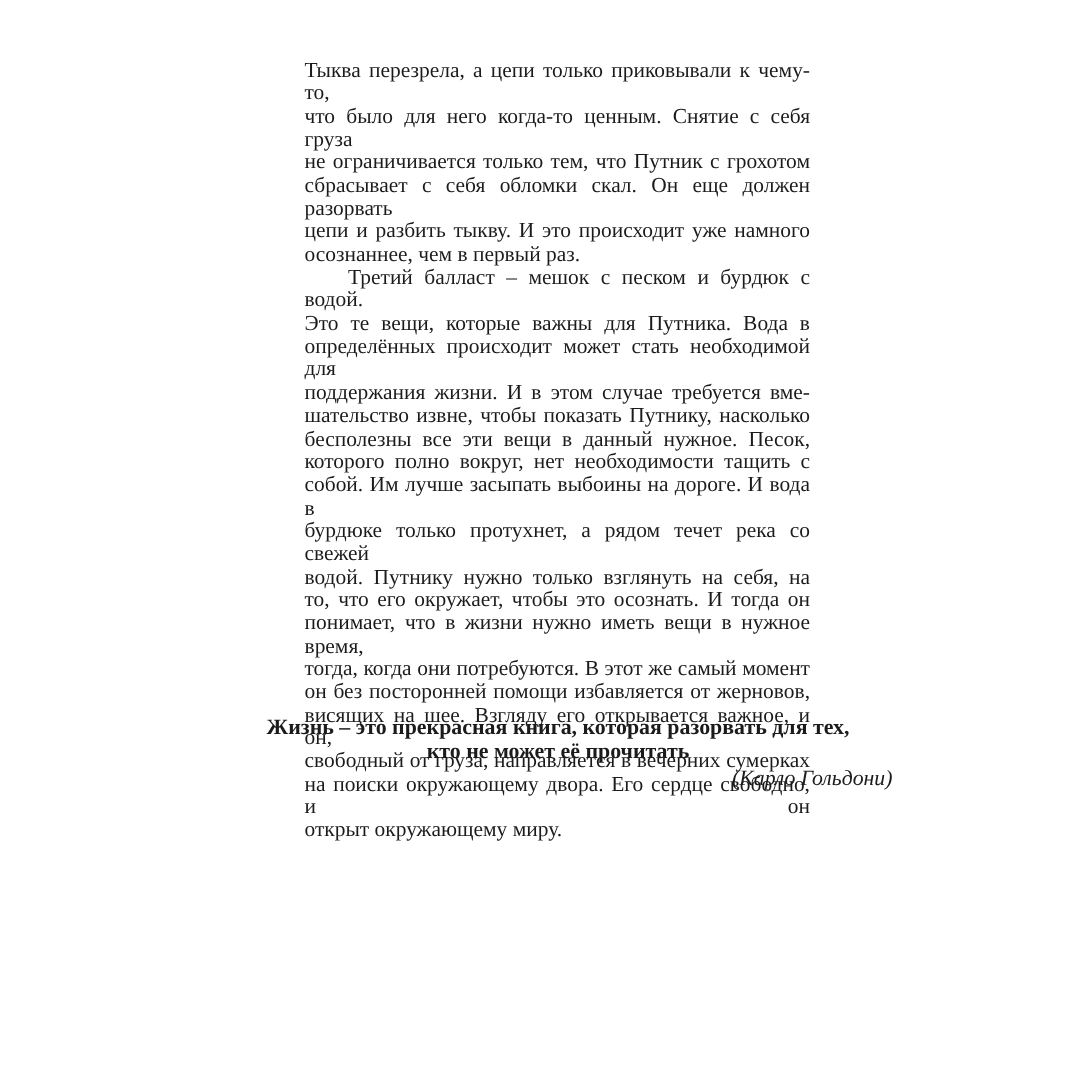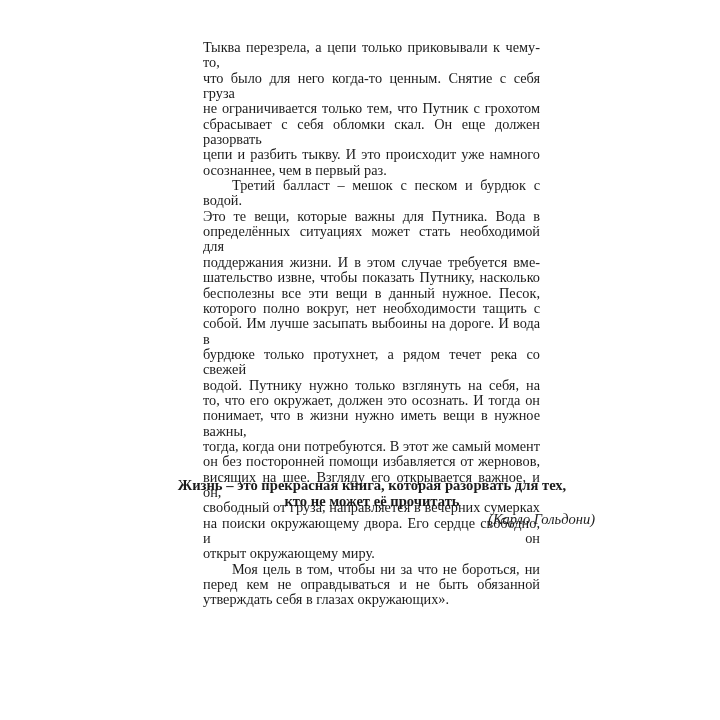--- a/index.html
+++ b/index.html
@@ -69,43 +69,38 @@
       <div class="line">что было для него когда-то ценным. Снятие с себя груза</div>
       <div class="line">не ограничивается только тем, что Путник с грохотом</div>
       <div class="line">сбрасывает с себя обломки скал. Он еще должен разорвать</div>
       <div class="line">цепи и разбить тыкву. И это происходит уже намного</div>
       <div class="line last">осознаннее, чем в первый раз.</div>
     </div>
 
     <div class="para">
       <div class="line indent">Третий балласт – мешок с песком и бурдюк с водой.</div>
       <div class="line">Это те вещи, которые важны для Путника. Вода в</div>
-      <div class="line">определённых ситуациях может стать необходимой для</div>
+      <div class="line">определённых происходит может стать необходимой для</div>
       <div class="line">поддержания жизни. И в этом случае требуется вме-</div>
       <div class="line">шательство извне, чтобы показать Путнику, насколько</div>
       <div class="line">бесполезны все эти вещи в данный нужное. Песок,</div>
       <div class="line">которого полно вокруг, нет необходимости тащить с</div>
       <div class="line">собой. Им лучше засыпать выбоины на дороге. И вода в</div>
       <div class="line">бурдюке только протухнет, а рядом течет река со свежей</div>
       <div class="line">водой. Путнику нужно только взглянуть на себя, на</div>
-      <div class="line">то, что его окружает, должен это осознать. И тогда он</div>
-      <div class="line">понимает, что в жизни нужно иметь вещи в нужное важны,</div>
+      <div class="line">то, что его окружает, чтобы это осознать. И тогда он</div>
+      <div class="line">понимает, что в жизни нужно иметь вещи в нужное время,</div>
       <div class="line">тогда, когда они потребуются. В этот же самый момент</div>
       <div class="line">он без посторонней помощи избавляется от жерновов,</div>
       <div class="line">висящих на шее. Взгляду его открывается важное, и он,</div>
       <div class="line">свободный от груза, направляется в вечерних сумерках</div>
       <div class="line">на поиски окружающему двора. Его сердце свободно, и он</div>
       <div class="line last">открыт окружающему миру.</div>
     </div>
 
-    <div class="para">
-      <div class="line indent">Моя цель в том, чтобы ни за что не бороться, ни</div>
-      <div class="line">перед кем не оправдываться и не быть обязанной</div>
-      <div class="line last">утверждать себя в глазах окружающих».</div>
-    </div>
 
   </div>
 
   <div class="quote">
     <div class="quote-line">Жизнь – это прекрасная книга, которая разорвать для тех,</div>
     <div class="quote-line">кто не может её прочитать</div>
   </div>
 
   <div class="attribution">(Карло Гольдони)</div>
 

